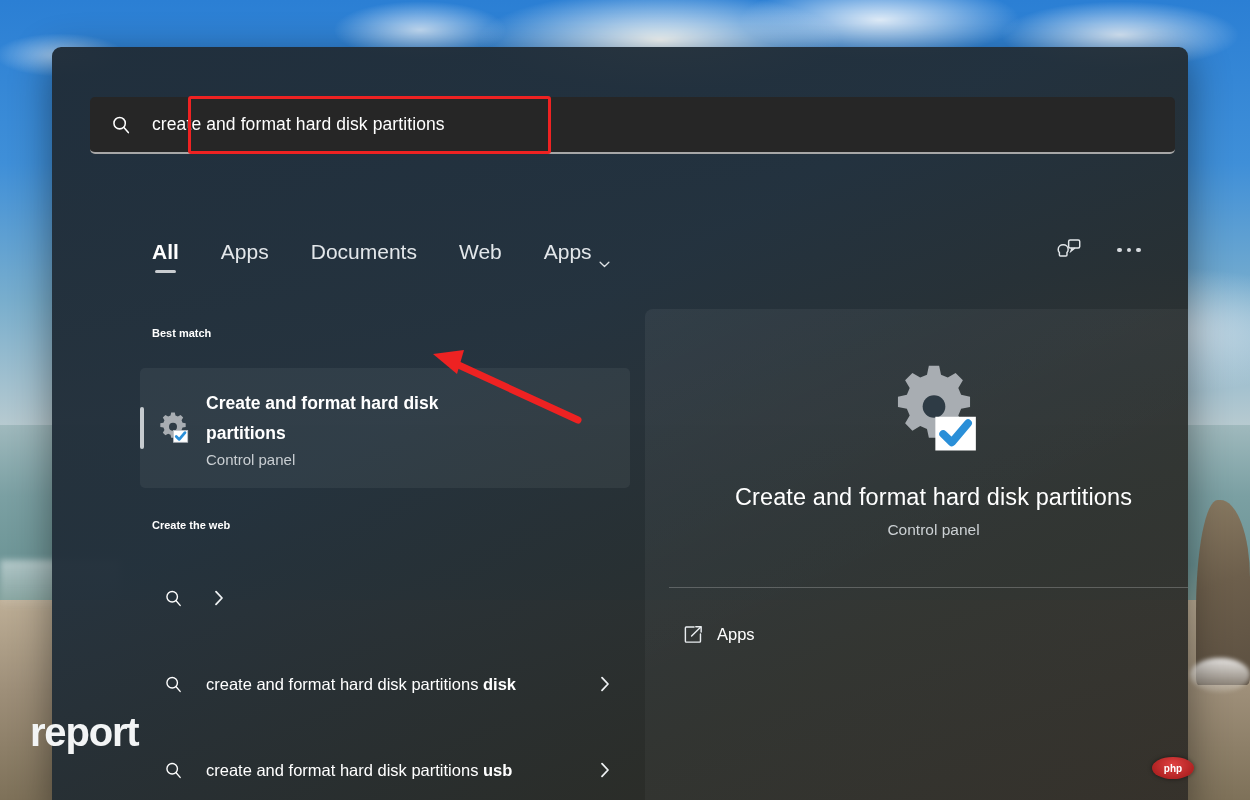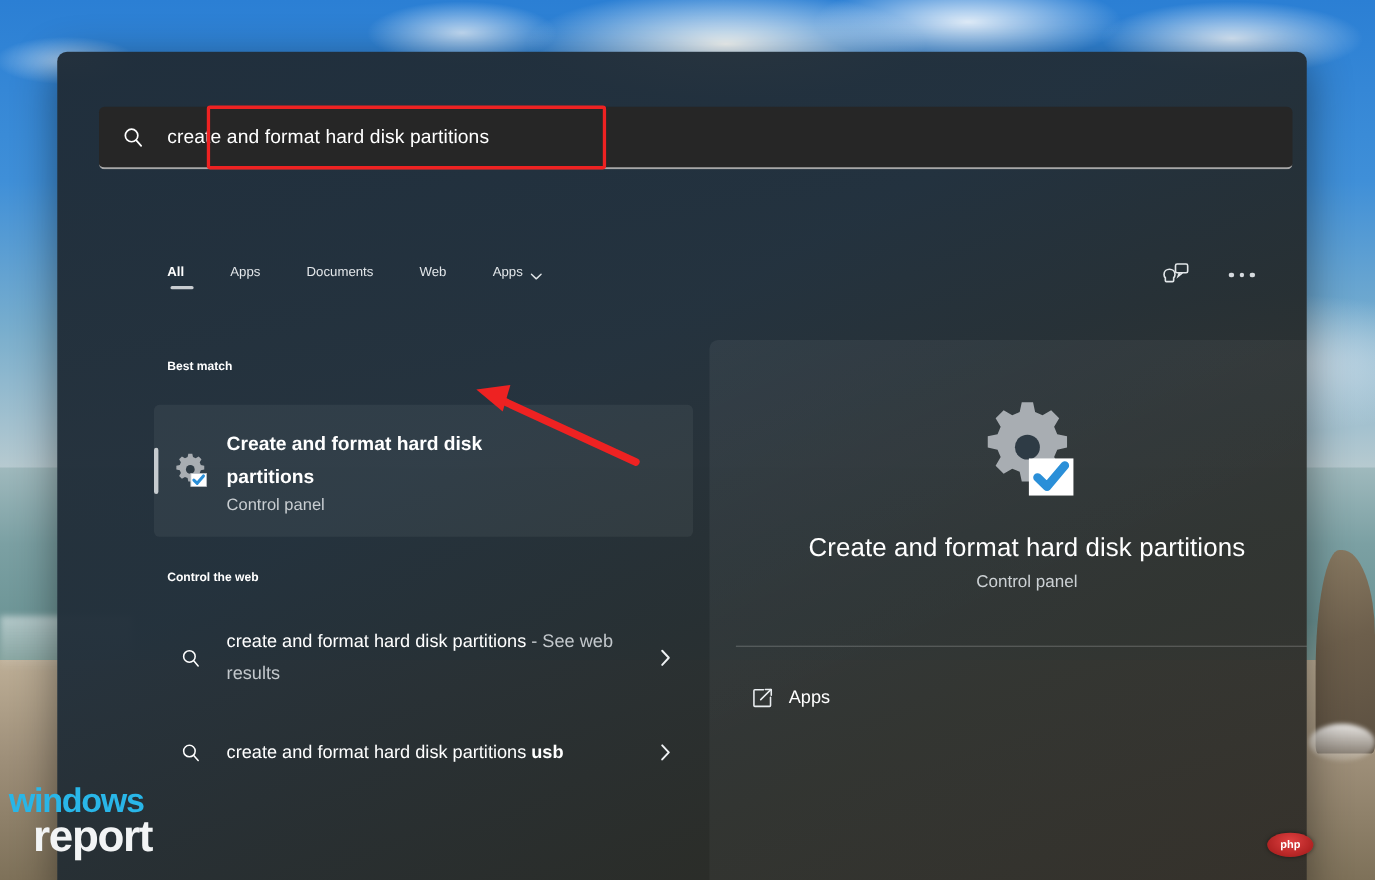--- a/index.html
+++ b/index.html
@@ -69,21 +69,21 @@
     white-space:nowrap;
   }
   .redbox {
     position:absolute; left:136px; top:49px; width:363px; height:58px;
     border:3px solid #ee2222; border-radius:3px; pointer-events:none; z-index:6;
   }
 
   
   .tabs { position:absolute; left:100px; top:193px; display:flex; align-items:flex-start; gap:0; }
   .tab {
-    position:relative; color:#e3e7ea; font-size:12px; padding:0 0 9px 0;
+    position:relative; color:#e3e7ea; font-size:21px; padding:0 0 9px 0;
     margin-right:42px; white-space:nowrap; cursor:pointer;
   }
   .tab.active { font-weight:600; color:#ffffff; }
   .tab.active::after {
     content:""; position:absolute; left:3px; bottom:0; width:21px; height:3px;
     background:#c8ccd0; border-radius:2px;
   }
   .tab-more { display:flex; align-items:center; gap:7px; margin-right:0; }
   .chev-dn { width:11px; height:7px; }
 
@@ -248,38 +248,51 @@
           <rect x="20.5" y="22.5" width="15" height="12.5" fill="#ffffff" stroke="#b9bfc4" stroke-width=".8"></rect>
           <path d="M23.4 28.9 L26.6 32 L32.6 24.9" stroke="#2a8fd8" stroke-width="2.9" stroke-linecap="round" stroke-linejoin="round" fill="none"></path>
         </svg>
       </div>
       <div class="best-txt">
         <div class="best-title">Create and format hard disk partitions</div>
         <div class="best-sub">Control panel</div>
       </div>
     </div>
 
-    <div class="section-head" id="sec-web">Control the web</div>
+    <div class="section-head" id="sec-web">Create the web</div>
 
     <div class="web-list">
       <div class="web-row">
         <span class="web-ico">
           <svg width="21" height="21" viewBox="0 0 24 24" fill="none" stroke="#ffffff" stroke-width="1.6">
             <circle cx="10.5" cy="10" r="6"></circle>
               <line x1="15" y1="14.6" x2="19.6" y2="19.9" stroke-linecap="round"></line>
           </svg>
         </span>
-        <span class="web-txt"><span>create and format hard disk partitions</span><span class="muted"> - See web results</span></span>
         <span class="web-chev">
           <svg width="10" height="16" viewBox="0 0 10 16" fill="none" stroke="#eef1f3" stroke-width="1.8">
             <path d="M2 1.6 L8 8 L2 14.4" stroke-linecap="round" stroke-linejoin="round"></path>
           </svg>
         </span>
       </div>
 
+      <div class="web-row">
+        <span class="web-ico">
+          <svg width="21" height="21" viewBox="0 0 24 24" fill="none" stroke="#ffffff" stroke-width="1.6">
+            <circle cx="10.5" cy="10" r="6"></circle>
+              <line x1="15" y1="14.6" x2="19.6" y2="19.9" stroke-linecap="round"></line>
+          </svg>
+        </span>
+        <span class="web-txt"><span>create and format hard disk partitions </span><b>disk</b></span>
+        <span class="web-chev">
+          <svg width="10" height="16" viewBox="0 0 10 16" fill="none" stroke="#eef1f3" stroke-width="1.8">
+            <path d="M2 1.6 L8 8 L2 14.4" stroke-linecap="round" stroke-linejoin="round"></path>
+          </svg>
+        </span>
+      </div>
 
       <div class="web-row">
         <span class="web-ico">
           <svg width="21" height="21" viewBox="0 0 24 24" fill="none" stroke="#ffffff" stroke-width="1.6">
             <circle cx="10.5" cy="10" r="6"></circle>
               <line x1="15" y1="14.6" x2="19.6" y2="19.9" stroke-linecap="round"></line>
           </svg>
         </span>
         <span class="web-txt"><span>create and format hard disk partitions </span><b>usb</b></span>
         <span class="web-chev">
@@ -315,16 +328,15 @@
     </div>
   </div>
 </div>
 
 <svg id="arrow">
   <line x1="578" y1="420" x2="452" y2="362" stroke="#ee2222" stroke-width="7" stroke-linecap="round"></line>
   <polygon points="433,354 464,350 457,374" fill="#ee2222"></polygon>
 </svg>
 
 <div class="wm">
-  <span class="w1">windows</span>
   <span class="w2">report</span>
 </div>
 <div class="php">php</div>
 
 </body></html>

